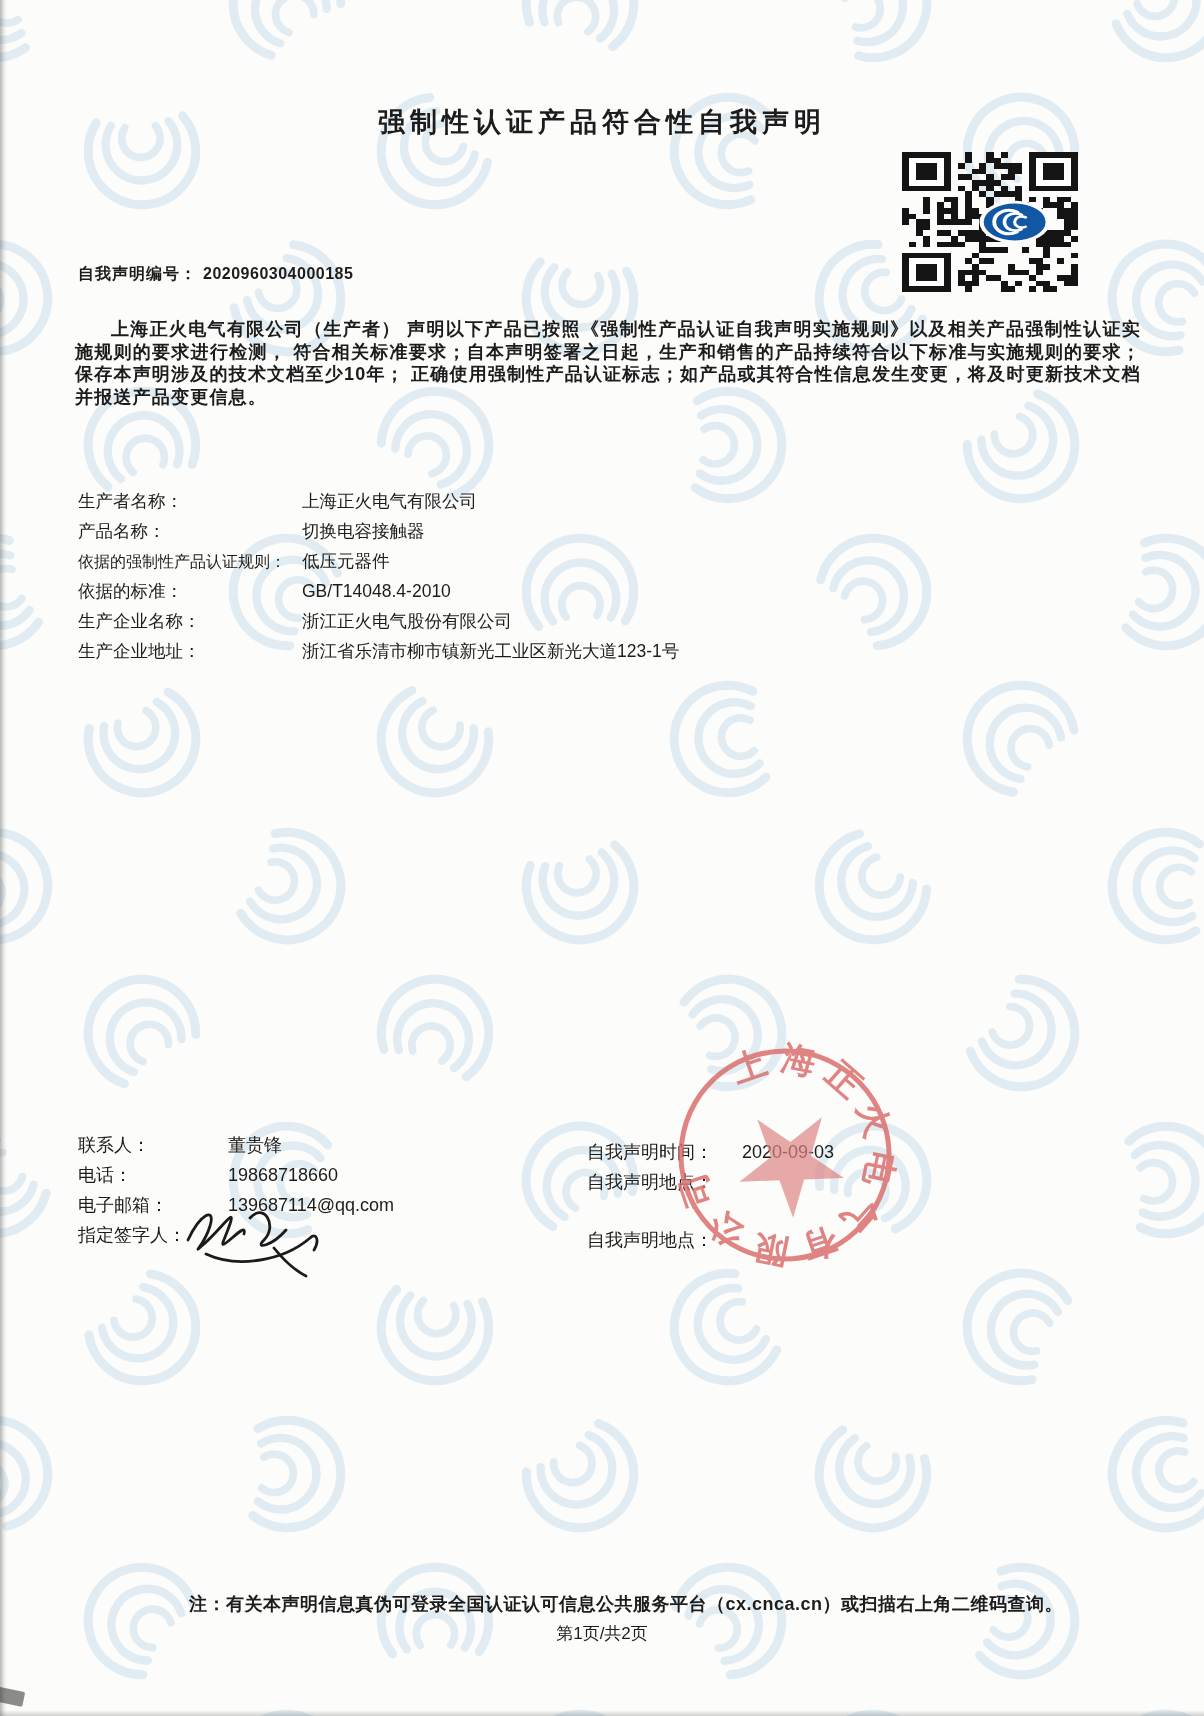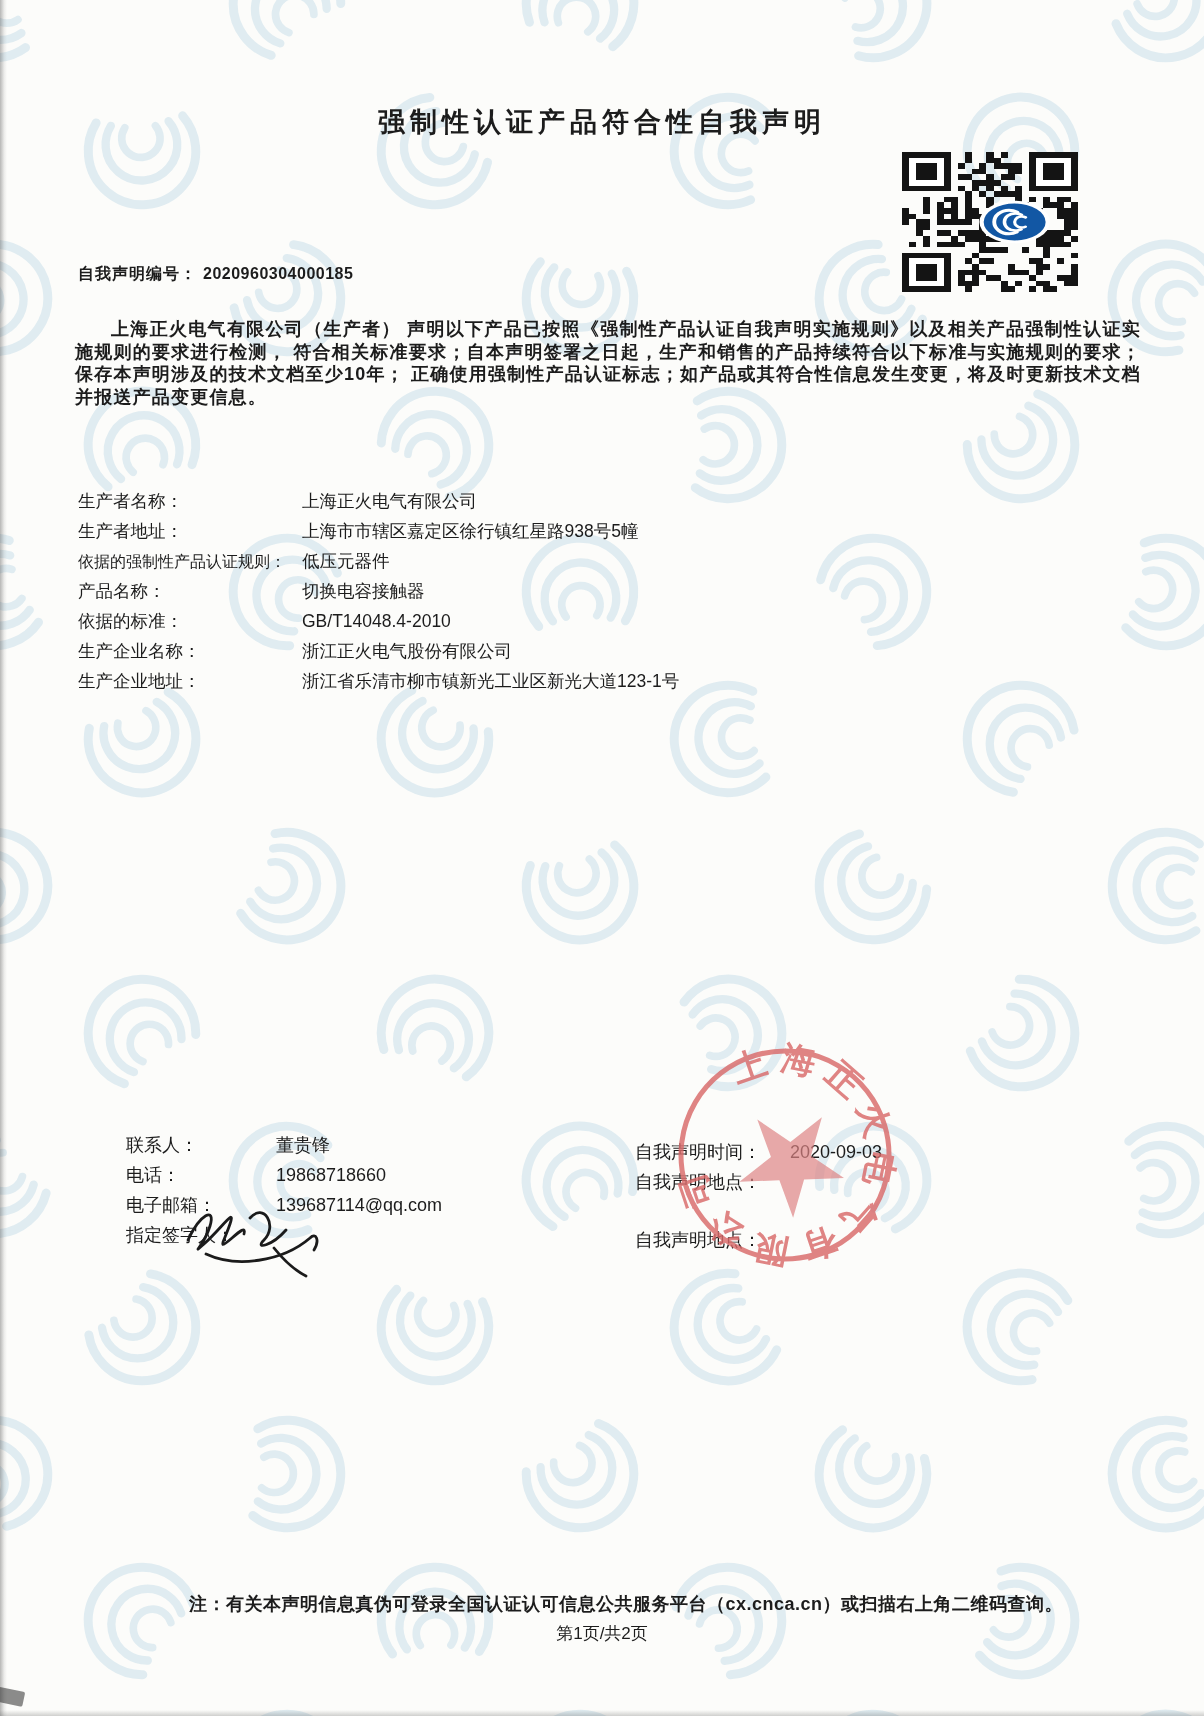--- a/index.html
+++ b/index.html
@@ -13,21 +13,21 @@
   .title{top:104px;left:0;width:100%;text-align:center;font-size:27px;font-weight:700;letter-spacing:5px;}
   .qr-box{top:152px;left:902px;width:176px;height:140px;z-index:2;}
   .decl{top:264px;left:78px;font-size:16px;font-weight:700;letter-spacing:1px;}
   .decl .num{margin-left:6px;letter-spacing:.5px;}
   .paras{top:318px;left:75px;width:1066px;font-size:18px;font-weight:700;line-height:22.5px;text-align:justify;letter-spacing:1.2px;}
   .paras p{margin:0;text-indent:2em;}
   .fields{top:486px;left:78px;}
   .frow{height:30px;line-height:30px;font-size:17.5px;white-space:nowrap;}
   .flabel{display:inline-block;min-width:224px;}
   .frow.long .flabel{font-size:16px;}
-  .crow{position:absolute;z-index:2;font-size:18px;white-space:nowrap;margin-left:48px;}
+  .crow{position:absolute;z-index:2;font-size:18px;white-space:nowrap;}
   .clabel{display:inline-block;min-width:150px;}
   .rlabel{display:inline-block;min-width:155px;}
   .stamp{position:absolute;left:667px;top:1037px;z-index:3;}
   .signature{position:absolute;left:178px;top:1188px;z-index:3;}
   .note{top:1592px;left:0;width:100%;text-align:center;font-size:18px;font-weight:700;letter-spacing:.5px;padding-left:24px;}
   .pagenum{top:1622px;left:0;width:100%;text-align:center;font-size:17px;}
   .edge-left{position:absolute;left:0;top:0;width:7px;height:100%;z-index:4;
     background:linear-gradient(90deg,rgba(70,70,70,.38),rgba(120,120,120,.12) 60%,rgba(0,0,0,0));}
   .edge-bottom{position:absolute;left:0;bottom:0;width:100%;height:6px;z-index:4;
     background:linear-gradient(0deg,rgba(90,90,90,.28),rgba(0,0,0,0));}
@@ -558,23 +558,22 @@
   <div class="abs decl">
     <span>自我声明编号：</span><span class="num">2020960304000185</span>
   </div>
 
   <div class="abs paras">
     <p>上海正火电气有限公司（生产者） 声明以下产品已按照《强制性产品认证自我声明实施规则》以及相关产品强制性认证实施规则的要求进行检测， 符合相关标准要求；自本声明签署之日起，生产和销售的产品持续符合以下标准与实施规则的要求；保存本声明涉及的技术文档至少10年； 正确使用强制性产品认证标志；如产品或其符合性信息发生变更，将及时更新技术文档并报送产品变更信息。</p>
   </div>
 
   <div class="abs fields">
     <div class="frow"><span class="flabel">生产者名称：</span><span class="fvalue">上海正火电气有限公司</span></div>
-    <div class="frow"><span class="flabel">生产者地址：</span><span class="fvalue">上海市市辖区嘉定区徐行镇红星路938号5幢</span></div>
+    <div class="frow"><span class="flabel">产品名称：</span><span class="fvalue">切换电容接触器</span></div>
     <div class="frow long"><span class="flabel">依据的强制性产品认证规则：</span><span class="fvalue">低压元器件</span></div>
-    <div class="frow"><span class="flabel">产品名称：</span><span class="fvalue">切换电容接触器</span></div>
     <div class="frow"><span class="flabel">依据的标准：</span><span class="fvalue">GB/T14048.4-2010</span></div>
     <div class="frow"><span class="flabel">生产企业名称：</span><span class="fvalue">浙江正火电气股份有限公司</span></div>
     <div class="frow"><span class="flabel">生产企业地址：</span><span class="fvalue">浙江省乐清市柳市镇新光工业区新光大道123-1号</span></div>
   </div>
 
   <div class="crow" style="top:1133px;left:78px"><span class="clabel">联系人：</span><span>董贵锋</span></div>
   <div class="crow" style="top:1163px;left:78px"><span class="clabel">电话：</span><span>19868718660</span></div>
   <div class="crow" style="top:1193px;left:78px"><span class="clabel">电子邮箱：</span><span>139687114@qq.com</span></div>
   <div class="crow" style="top:1223px;left:78px"><span class="clabel">指定签字人：</span><span></span></div>
 

